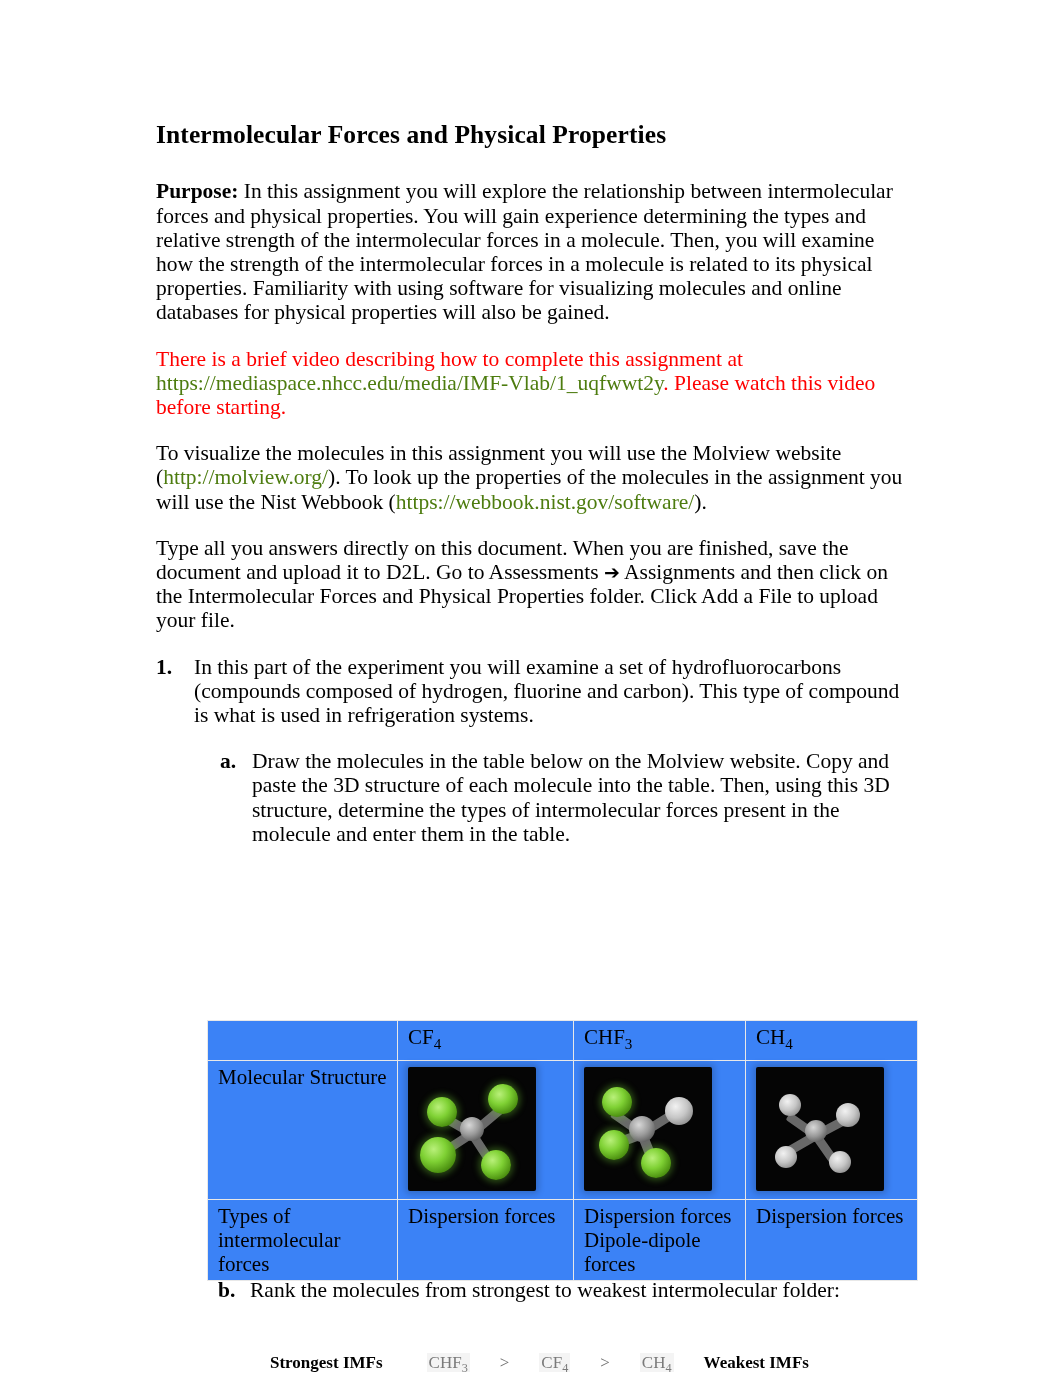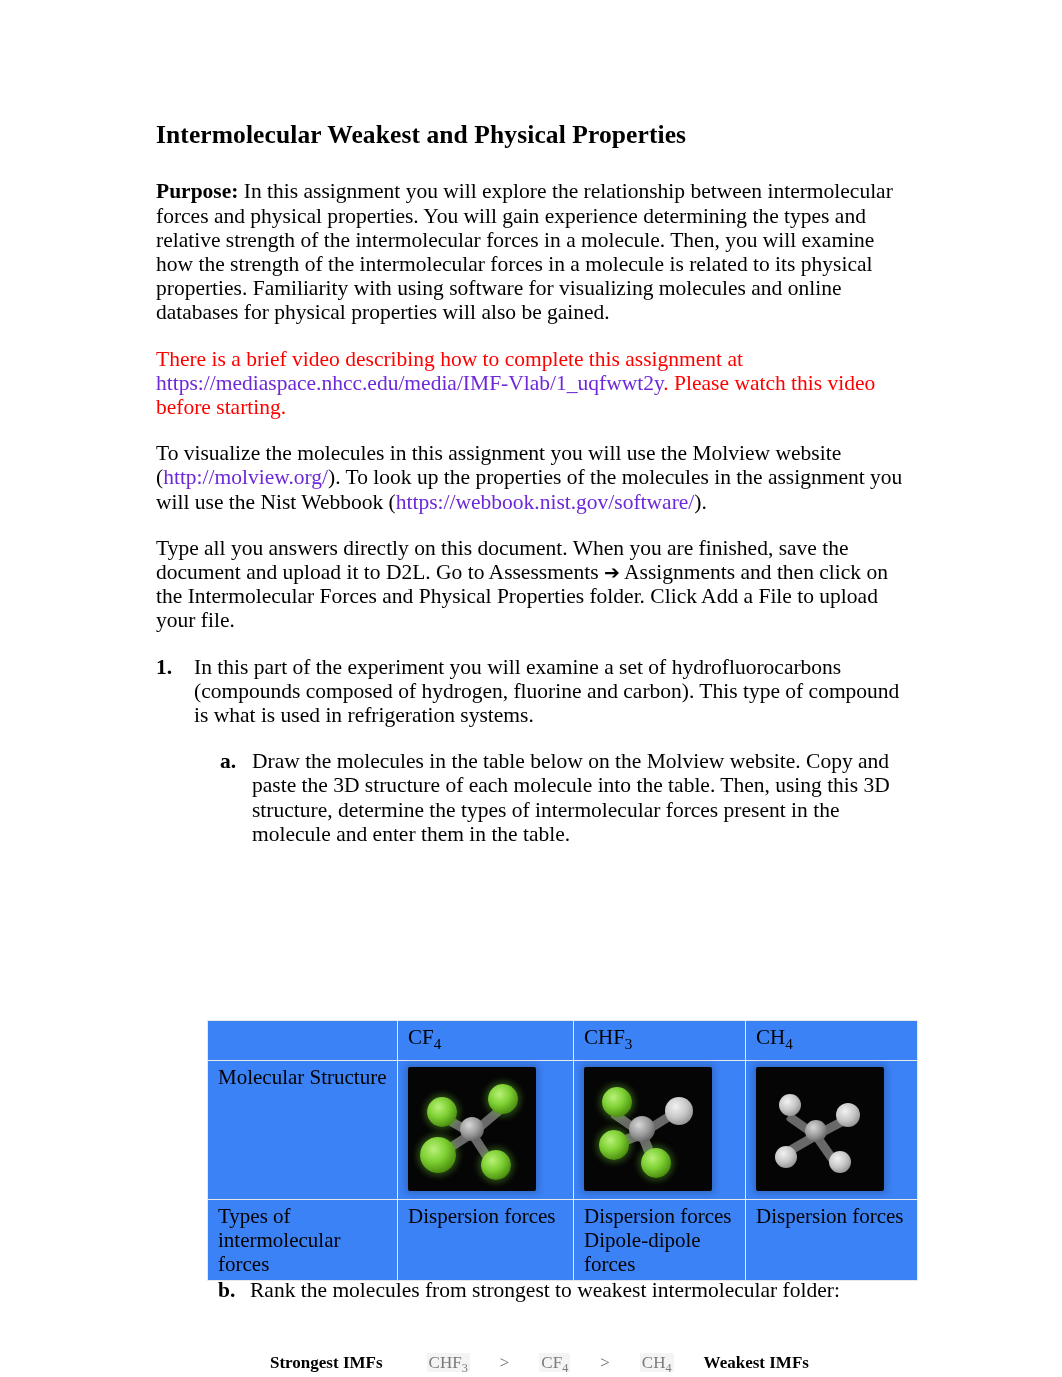--- a/index.html
+++ b/index.html
@@ -39,21 +39,21 @@
   }
 
   p.para {
     font-size: 21.5px;
     line-height: 24.2px;
     margin: 0 0 22px 0;
     text-align: left;
   }
   p.para.red { color: #FF0000; }
   .lbl-bold { font-weight: bold; }
-  .link { color: #6d28d9; }
+  .link { color: #4d7c0f; }
   .arrow-glyph {
     font-family: "DejaVu Sans", sans-serif;
     font-size: 19px;
     font-weight: bold;
   }
 
   
   .list-item {
     position: relative;
     font-size: 21.5px;
@@ -187,21 +187,21 @@
   }
   .rank-b .rb-text { display: inline-block; padding-left: 32px; }
 </style>
 </head>
 <body>
 
 <div class="page">
 
   <div class="content">
 
-    <h1 class="doc-title">Intermolecular Weakest and Physical Properties</h1>
+    <h1 class="doc-title">Intermolecular Forces and Physical Properties</h1>
 
     <p class="para"><span class="lbl-bold">Purpose:</span><span>  In this assignment you will explore the relationship between intermolecular forces and physical properties.  You will gain experience determining the types and relative strength of the intermolecular forces in a molecule.  Then, you will examine how the strength of the intermolecular forces in a molecule is related to its physical properties.  Familiarity with using software for visualizing molecules and online databases for physical properties will also be gained.</span></p>
 
     <p class="para red"><span>There is a brief video describing how to complete this assignment at </span><span class="link">https://mediaspace.nhcc.edu/media/IMF-Vlab/1_uqfwwt2y</span><span>.  Please watch this video before starting.</span></p>
 
     <p class="para"><span>To visualize the molecules in this assignment you will use the Molview website (</span><span class="link">http://molview.org/</span><span>).  To look up the properties of the molecules in the assignment you will use the Nist Webbook (</span><span class="link">https://webbook.nist.gov/software/</span><span>).</span></p>
 
     <p class="para"><span>Type all you answers directly on this document.  When you are finished, save the document and upload it to D2L.  Go to Assessments </span><span class="arrow-glyph">➔</span><span> Assignments and then click on the Intermolecular Forces and Physical Properties folder.  Click Add a File to upload your file.</span></p>
 
     <div class="list-item li-1">

